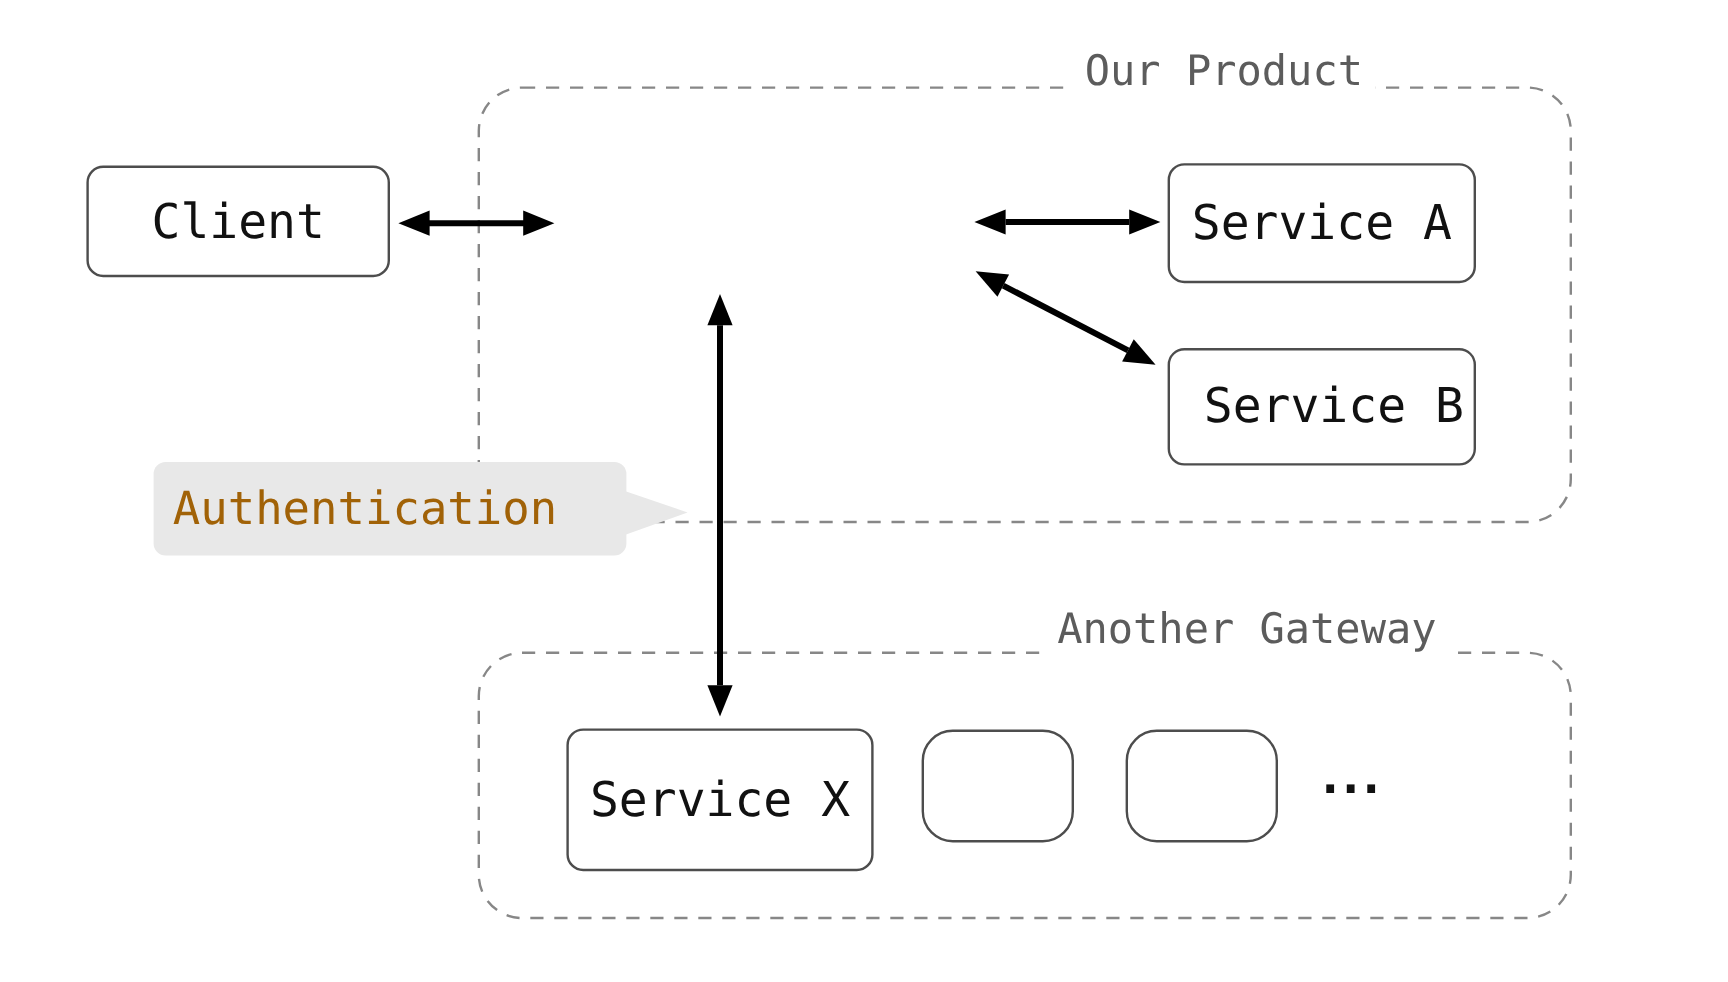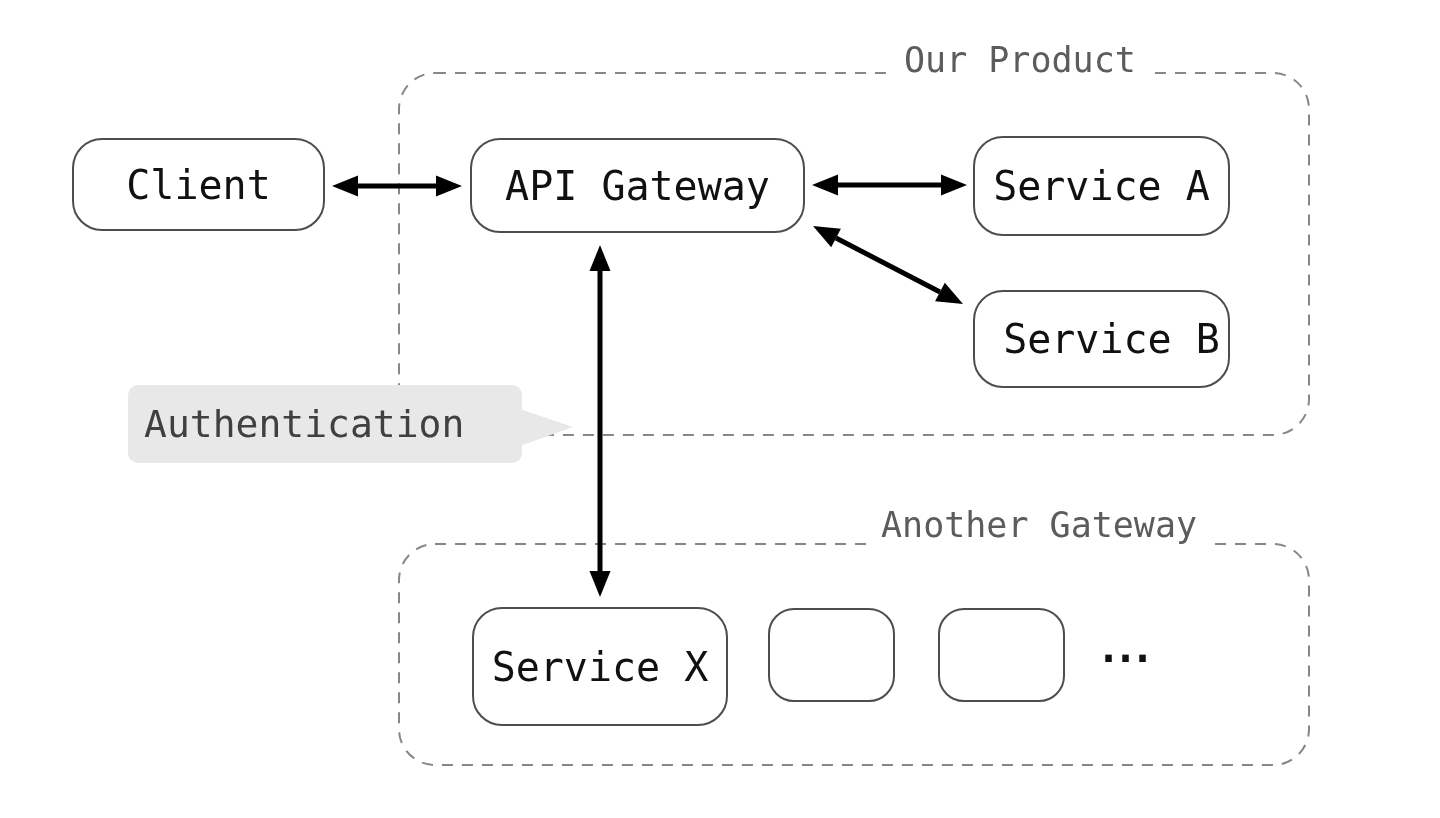--- a/index.html
+++ b/index.html
@@ -23,21 +23,21 @@
     left: 0;
     top: 0;
     width: 1440px;
     height: 818px;
   }
   .node {
     position: absolute;
     box-sizing: border-box;
     background: #ffffff;
     border: 2px solid #4d4d4d;
-    border-radius: 30px;
+    border-radius: 14px;
     display: flex;
     align-items: center;
     justify-content: center;
     font-size: 40px;
     line-height: 1;
     color: #111111;
     white-space: nowrap;
   }
   .node.small {
     border-radius: 26px;
@@ -59,21 +59,21 @@
     height: 78px;
     box-sizing: border-box;
     background: #e8e8e8;
     border-radius: 10px;
     display: flex;
     align-items: center;
     justify-content: flex-start;
     padding-left: 16px;
     font-size: 38px;
     line-height: 1;
-    color: #404040;
+    color: #a16207;
     white-space: nowrap;
   }
   .ellipsis {
     position: absolute;
     left: 1090px;
     top: 628px;
     width: 64px;
     font-size: 40px;
     line-height: 40px;
     font-weight: 700;
@@ -117,21 +117,20 @@
       <polygon points="600,245 589.5,271 610.5,271" fill="#000000"></polygon>
       <polygon points="600,597 589.5,571 610.5,571" fill="#000000"></polygon>
     </g>
   </svg>
 
   <div class="group-label" style="left:894px; top:40px;">Our Product</div>
   <div class="group-label" style="left:871px; top:505px;">Another Gateway</div>
 
   <div class="node" style="left:72px; top:138px; width:253px; height:93px;">Client</div>
 
-  <div class="node" style="left:470px; top:138px; width:335px; height:95px;">API Gateway</div>
 
   <div class="node" style="left:973px; top:136px; width:257px; height:100px;">Service A</div>
 
   <div class="node" style="left:973px; top:290px; width:257px; height:98px;padding-left:20px;">Service B</div>
 
   <div class="node" style="left:472px; top:607px; width:256px; height:119px;">Service X</div>
 
   <div class="node small" style="left:768px; top:608px; width:127px; height:94px;"></div>
 
   <div class="node small" style="left:938px; top:608px; width:127px; height:94px;"></div>

